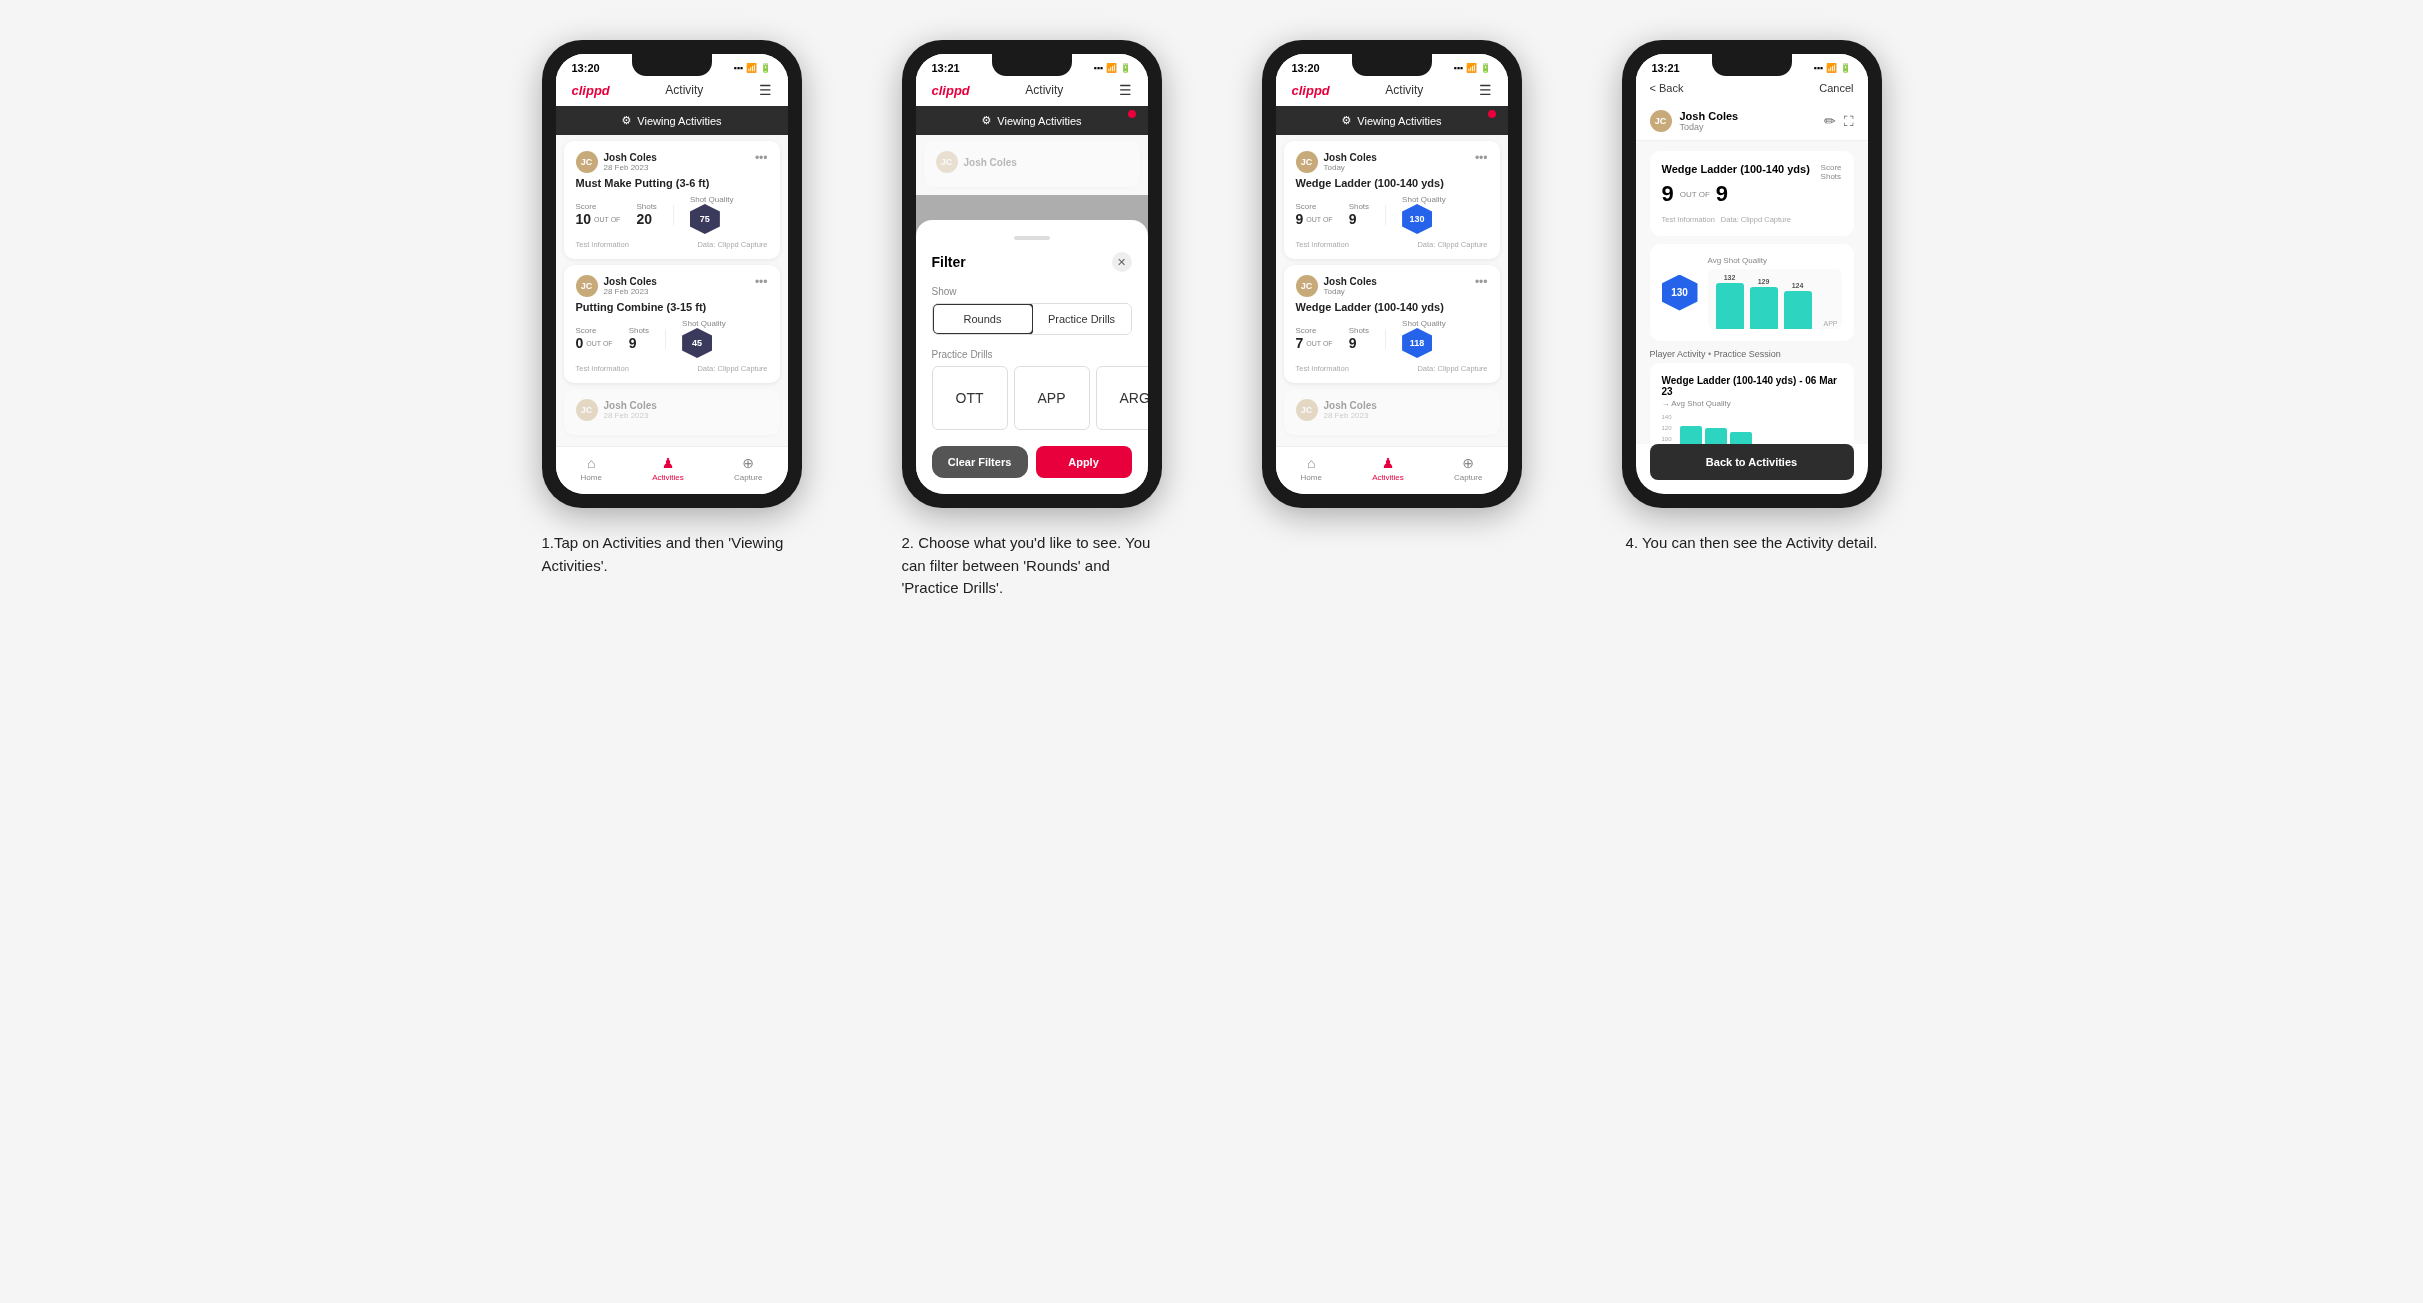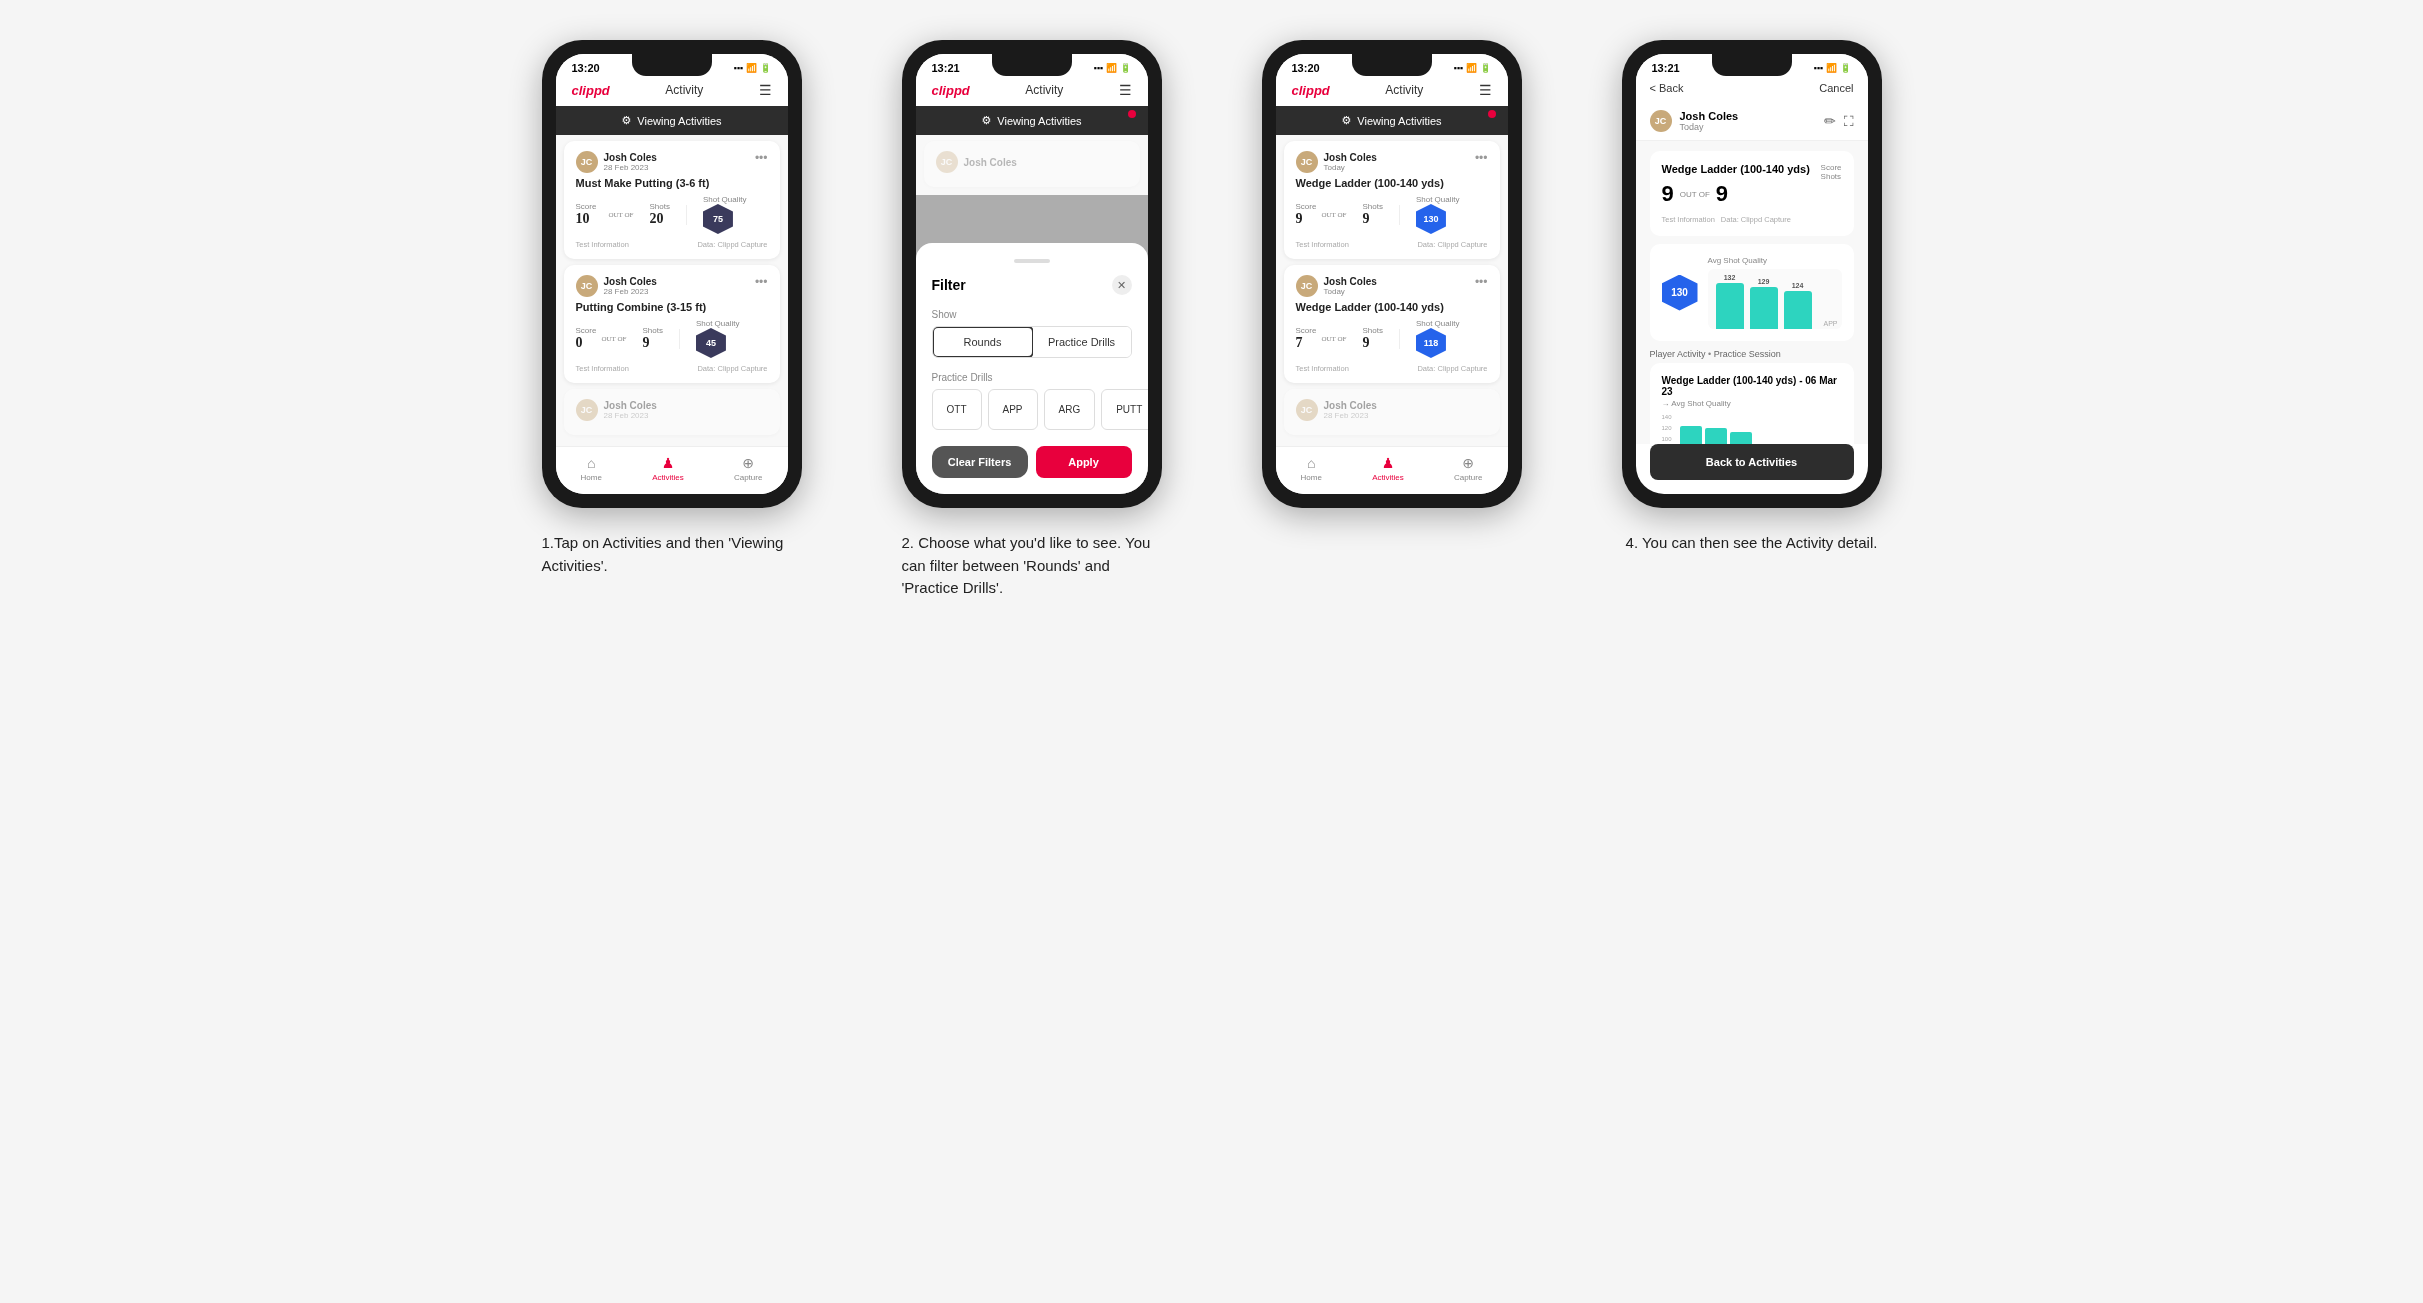--- a/index.html
+++ b/index.html
@@ -151,26 +151,25 @@
     .card-title { font-size: 11px; font-weight: 600; color: #222; margin-bottom: 6px; }
     .card-stats {
       display: flex;
       gap: 16px;
       align-items: center;
     }
     .stat-group { display: flex; flex-direction: column; }
     .stat-label { font-size: 8px; color: #888; }
     .stat-value {
       display: flex;
-      align-items: flex-start;
-      gap: 19px;
+      align-items: center;
+      gap: 3px;
       font-size: 14px;
       font-weight: 700;
       color: #222;
-      font-family: Liberation Serif, serif;
     }
     .stat-out-of { font-size: 7px; color: #888; font-weight: 400; }
     .shot-quality-badge {
       width: 30px;
       height: 30px;
       background: #3a3a5c;
       clip-path: polygon(50% 0%, 100% 25%, 100% 75%, 50% 100%, 0% 75%, 0% 25%);
       display: flex;
       align-items: center;
       justify-content: center;
@@ -276,25 +275,25 @@
       margin: -1px;
       border-radius: 6px;
     }
     .drill-buttons {
       display: flex;
       gap: 6px;
       margin-bottom: 16px;
     }
     .drill-btn {
       flex: 1;
-      padding: 14px;
+      padding: 23px;
       border: 1px solid #ddd;
       border-radius: 6px;
       background: #fff;
-      font-size: 10px;
+      font-size: 14px;
       font-weight: 500;
       color: #333;
       text-align: center;
     }
     .filter-actions {
       display: flex;
       gap: 8px;
     }
     .btn-clear {
       flex: 1;

